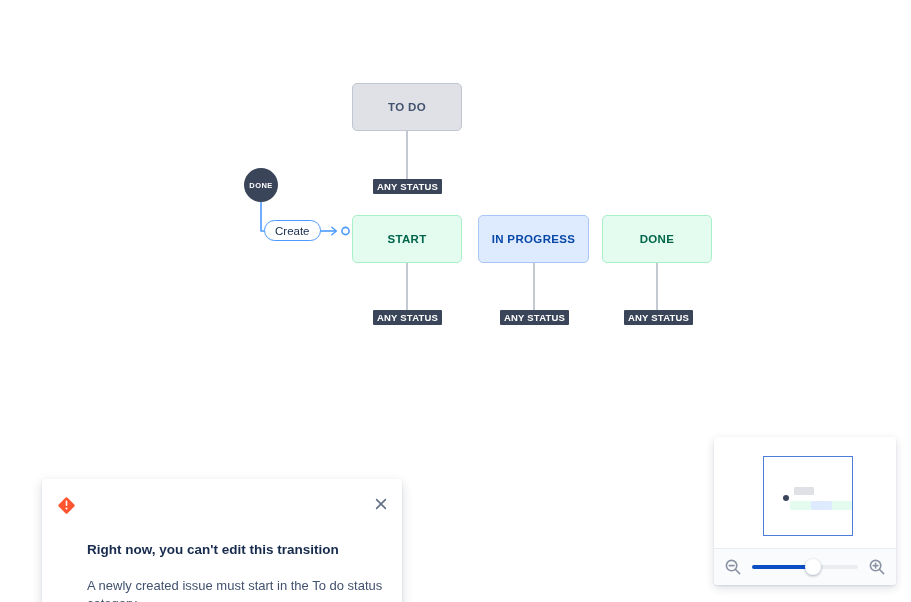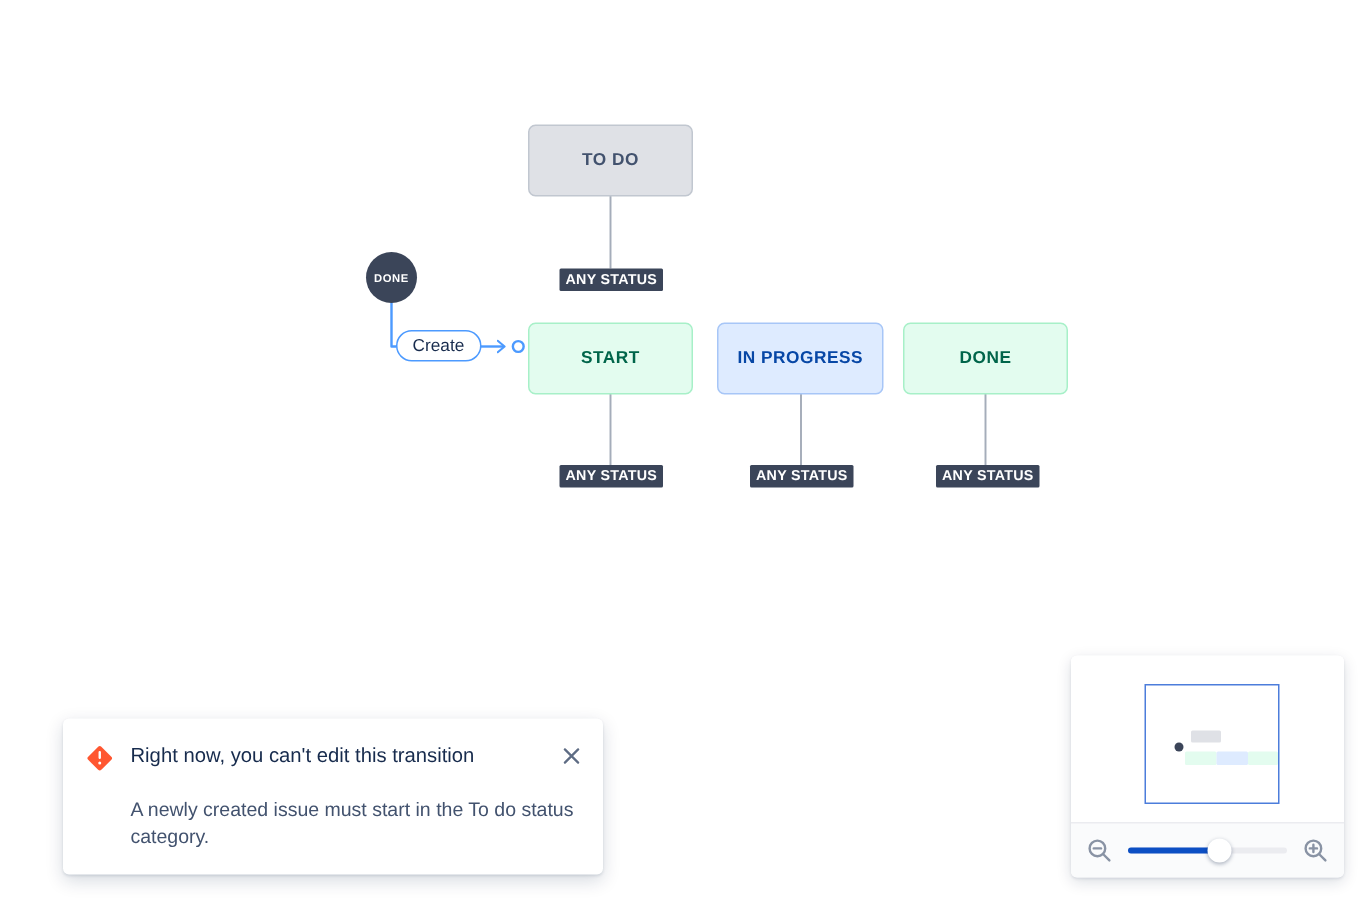--- a/index.html
+++ b/index.html
@@ -124,24 +124,25 @@
     border-radius: 4px;
     box-shadow: 0 1px 2px rgba(9,30,66,0.12), 0 4px 12px rgba(9,30,66,0.16);
     padding: 16px 14px 16px 16px;
     display: flex;
     gap: 12px;
   }
   #toast-icon { flex: 0 0 auto; margin-top: 2px; }
   #toast-body { flex: 1 1 auto; min-width: 0; }
   #toast-title {
     font-size: 13.5px;
-    font-weight: 400;
+    font-weight: 700;
     color: #172b4d;
     line-height: 18px;
     padding-right: 22px;
+    margin-top: 46px;
   }
   #toast-desc {
     font-size: 13px;
     color: #42526e;
     line-height: 18px;
     margin-top: 18px;
   }
   #toast-close {
     position: absolute;
     right: 13px;

